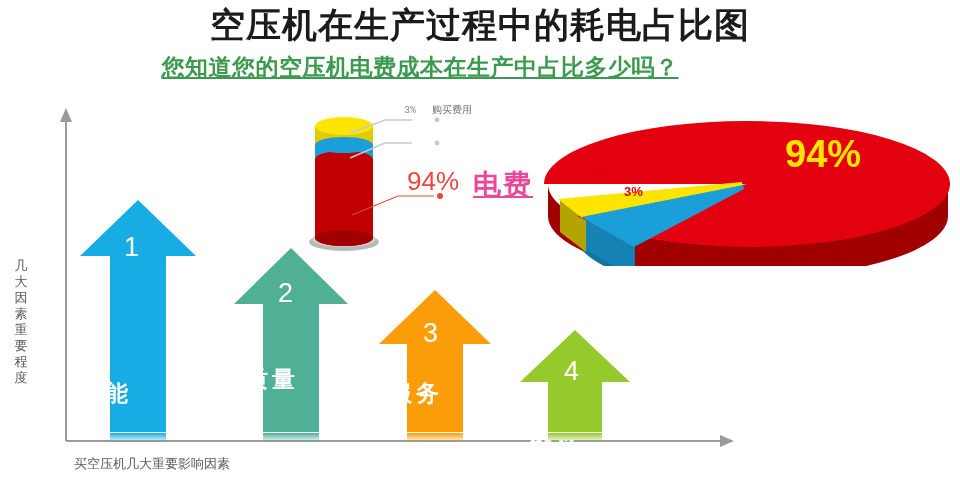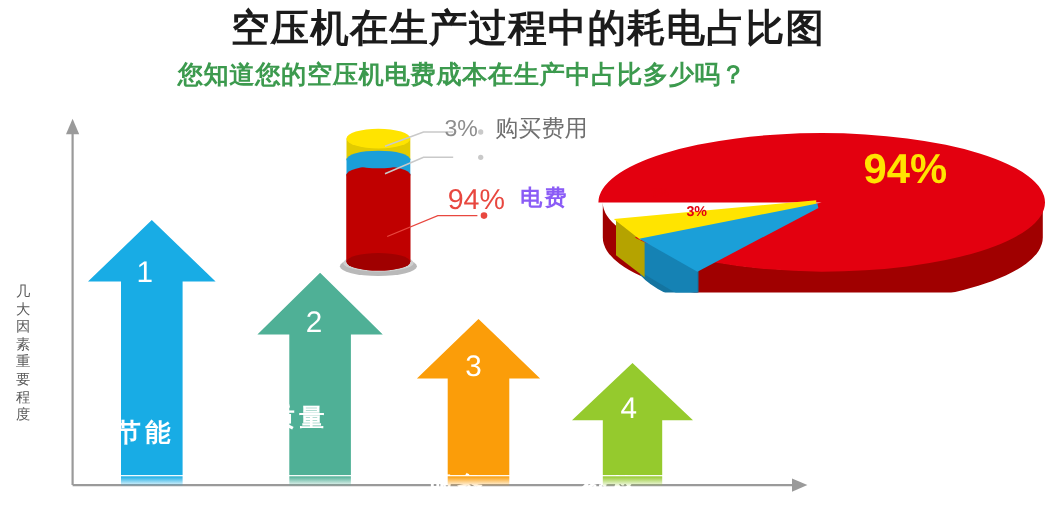--- a/index.html
+++ b/index.html
@@ -14,20 +14,21 @@
   
   .title{
     position:absolute;left:0;top:2px;width:960px;text-align:center;
     font-size:35px;font-weight:bold;color:#1b1b1b;letter-spacing:1px;
     font-family:"DejaVu Sans","Liberation Sans",sans-serif;
   }
   .subtitle{
     position:absolute;left:0;top:52px;width:840px;text-align:center;
     font-size:23px;font-weight:bold;color:#3c9a4e;letter-spacing:.5px;
     font-family:"DejaVu Sans","Liberation Sans",sans-serif;
+    text-decoration:underline;
   }
 
   
   .axis-svg{position:absolute;left:0;top:0;}
   .y-axis-label{
     position:absolute;left:10px;top:258px;width:22px;
     font-size:13px;color:#5a5a5a;line-height:16px;text-align:center;
     font-family:"DejaVu Sans","Liberation Sans",sans-serif;
   }
   .x-axis-label{
@@ -47,33 +48,34 @@
     position:absolute;font-size:23px;color:#ffffff;font-weight:bold;
     letter-spacing:4px;
     font-family:"DejaVu Sans","Liberation Sans",sans-serif;
   }
   .reflection{position:absolute;}
 
   
   .cyl{position:absolute;}
   
   .callout{
-    position:absolute;font-size:21px;color:#8d8d8d;white-space:nowrap;
-    font-family:Liberation Sans, sans-serif;
+    position:absolute;font-size:10px;color:#8d8d8d;white-space:nowrap;
+    font-family:Liberation Mono, monospace;
   }
   .callout .pct{color:#8d8d8d;}
   .callout .txt{color:#6f6f6f;}
   .big-pct{
     position:absolute;font-size:26px;color:#e8473f;white-space:nowrap;
     font-family:"Liberation Sans","DejaVu Sans",sans-serif;
   }
   .big-cn{
-    position:absolute;font-size:20px;color:#8b5cf6;font-weight:bold;
+    position:absolute;font-size:28px;color:#ec4899;font-weight:bold;
     white-space:nowrap;letter-spacing:2px;
     font-family:"DejaVu Sans","Liberation Sans",sans-serif;
+    text-decoration:underline;
   }
 
   
   .pie{position:absolute;}
   .pie-main-pct{
     position:absolute;font-size:38px;color:#ffe400;font-weight:bold;
     font-family:"Liberation Sans","DejaVu Sans",sans-serif;
   }
   .pie-small-pct{
     position:absolute;font-size:11px;color:#e3000f;font-weight:bold;
@@ -99,45 +101,46 @@
   </svg>
 
   <div class="y-axis-label" style="white-space: pre-line;">几
 大
 因
 素
 重
 要
 程
 度</div>
+  <div class="x-axis-label">买空压机几大重要影响因素</div>
 
   <div class="arrow-wrap" style="left:78px;top:200px;">
     <svg class="arrow-svg" width="120" height="232" viewBox="0 0 120 232">
       <polygon points="60,0 118,56 88,56 88,232 32,232 32,56 2,56" fill="#18ace5"></polygon>
     </svg>
     <div class="arrow-num" style="left:46px;top:32px;">1</div>
-    <div class="arrow-cn" style="left:27px;top:178px;text-align:right;">节能</div>
+    <div class="arrow-cn" style="left:0;top:178px;text-align:right;">节能</div>
   </div>
   <div class="reflection" style="left:110px;top:433px;width:56px;height:9px;background:linear-gradient(to bottom,#18ace5,rgba(24,172,229,0.05));"></div>
 
   <div class="arrow-wrap" style="left:232px;top:248px;">
     <svg class="arrow-svg" width="118" height="184" viewBox="0 0 118 184">
       <polygon points="59,0 116,56 87,56 87,184 31,184 31,56 2,56" fill="#4fb096"></polygon>
     </svg>
     <div class="arrow-num" style="left:46px;top:30px;">2</div>
     <div class="arrow-cn" style="left:13px;top:116px;">质量</div>
   </div>
   <div class="reflection" style="left:263px;top:433px;width:56px;height:9px;background:linear-gradient(to bottom,#4fb096,rgba(79,176,150,0.05));"></div>
 
   <div class="arrow-wrap" style="left:377px;top:290px;">
     <svg class="arrow-svg" width="116" height="142" viewBox="0 0 116 142">
       <polygon points="58,0 114,54 86,54 86,142 30,142 30,54 2,54" fill="#fb9d09"></polygon>
     </svg>
     <div class="arrow-num" style="left:46px;top:28px;">3</div>
-    <div class="arrow-cn" style="left:12px;top:88px;margin-top:48px;">服务</div>
+    <div class="arrow-cn" style="left:12px;top:88px;">服务</div>
   </div>
   <div class="reflection" style="left:407px;top:433px;width:56px;height:9px;background:linear-gradient(to bottom,#fb9d09,rgba(251,157,9,0.05));"></div>
 
   <div class="arrow-wrap" style="left:518px;top:330px;">
     <svg class="arrow-svg" width="114" height="102" viewBox="0 0 114 102">
       <polygon points="57,0 112,52 84,52 84,102 30,102 30,52 2,52" fill="#95ca2d"></polygon>
     </svg>
     <div class="arrow-num" style="left:46px;top:26px;">4</div>
     <div class="arrow-cn" style="left:11px;top:50px;margin-top:48px;">价格</div>
   </div>

